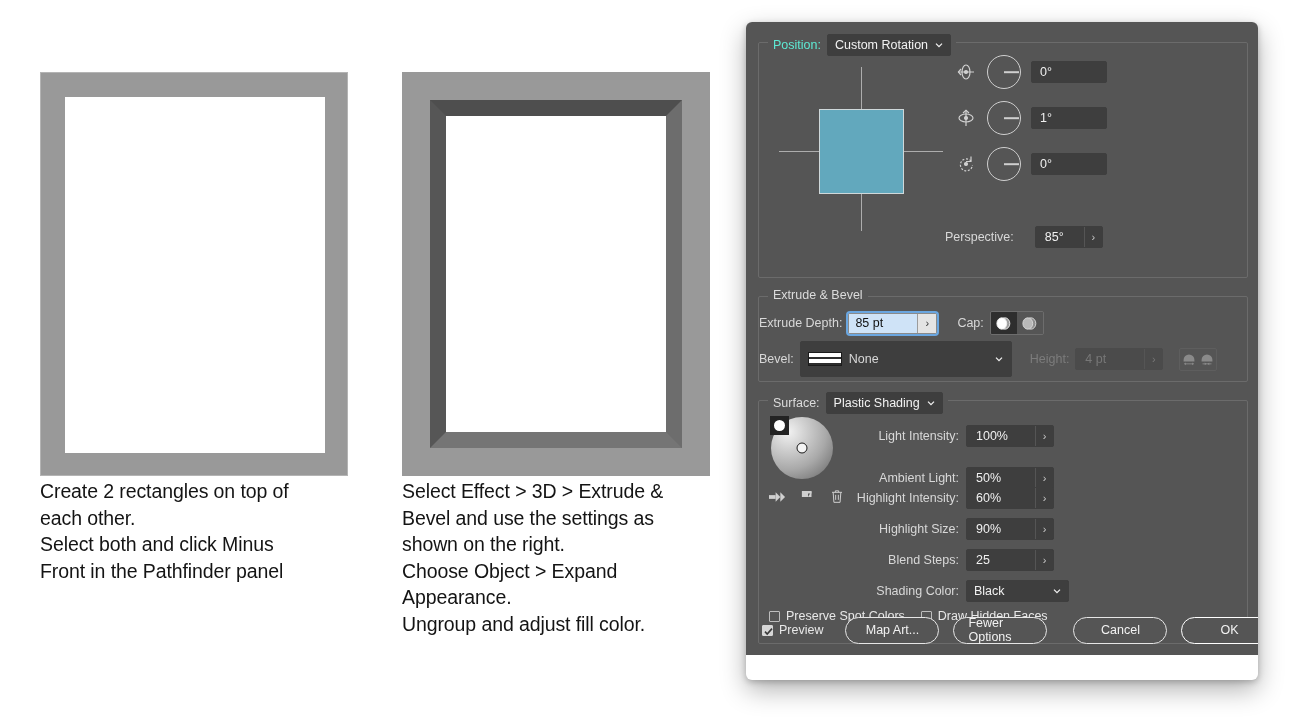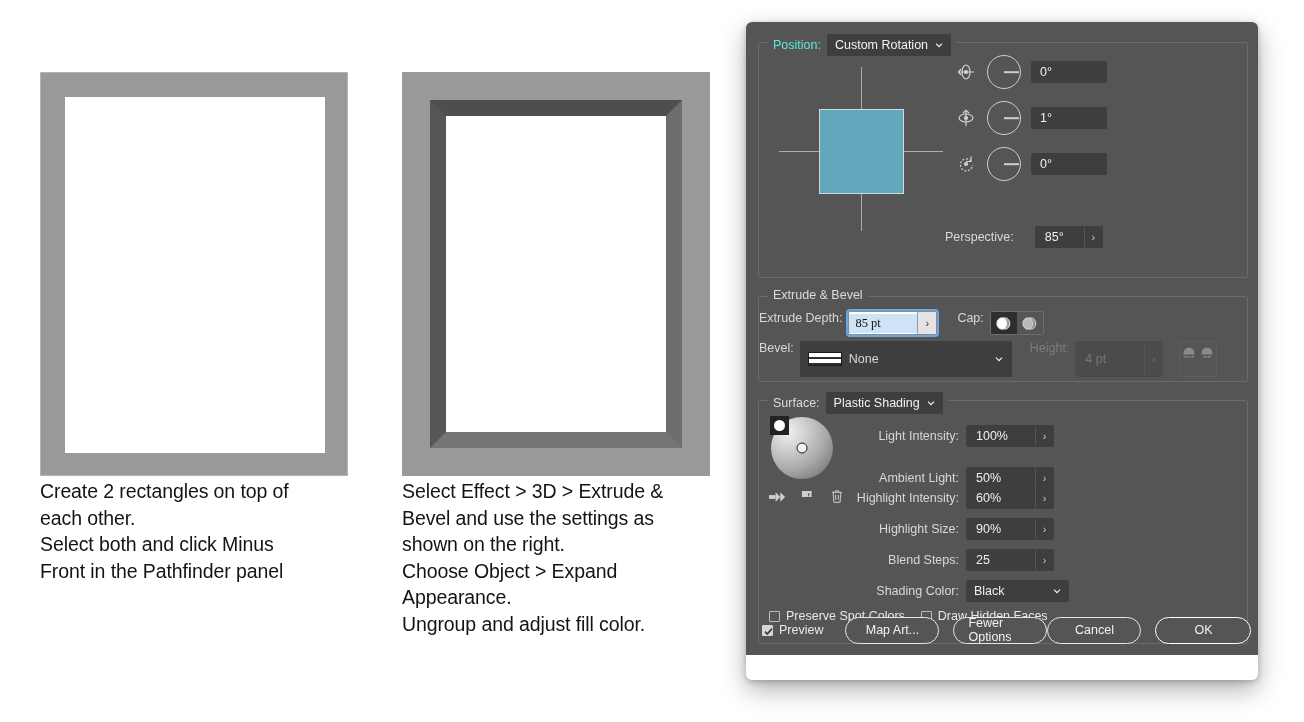--- a/index.html
+++ b/index.html
@@ -163,32 +163,32 @@
   .stepfield .arw{
     width:17px;align-self:stretch;display:flex;align-items:center;justify-content:center;
     border-left:1px solid #555;color:#c9c9c9;font-size:11px;
   }
   .stepfield.disabled .val{color:#777;}
   .stepfield.disabled{background:#4b4b4b;border-color:#4b4b4b;}
   .stepfield.disabled .arw{color:#777;}
 
   
   #sec-extrude{left:12px;top:274px;width:488px;height:84px;}
-  .row{position:absolute;display:flex;}
+  .row{position:absolute;display:flex;align-items:center;}
 
   .focusfield{
     display:flex;align-items:center;
     background:#ffffff;border-radius:2px;
     box-shadow:0 0 0 2px #6aa6e0;
     overflow:hidden;
     border:1px solid #8a8a8a;
   }
   .focusfield .val{
     padding:2px 6px;color:#111;font-size:12.5px;line-height:15px;
-    background:#cfe3f7;min-width:56px;font-family:Liberation Serif, serif;
+    background:#cfe3f7;min-width:56px;
   }
   .focusfield .arw{
     width:18px;align-self:stretch;display:flex;align-items:center;justify-content:center;
     background:#e4e4e4;border-left:1px solid #9b9b9b;color:#333;font-size:11px;
   }
 
   .capbtns{display:flex;border:1px solid #6d6d6d;border-radius:2px;overflow:hidden;}
   .capbtn{
     width:26px;height:22px;display:flex;align-items:center;justify-content:center;
     background:#555;
@@ -523,18 +523,18 @@
       <span class="chkrow" style="margin-left:4px;">
         <span class="chk on">
           <svg viewBox="0 0 11 11" width="11" height="11" style="display:block">
               <path d="M2 5.6 L4.2 8 L9 2.6" stroke="#3a3a3a" stroke-width="1.6" fill="none"></path>
             </svg>
         </span>
         <span>Preview</span>
       </span>
       <span class="btn wide" style="margin-left:22px;">Map Art...</span>
       <span class="btn wide" style="margin-left:14px;">Fewer Options</span>
-      <span class="btn wide" style="">Cancel</span>
+      <span class="btn wide" style="margin-left:26px;">Cancel</span>
       <span class="btn" id="btn-ok" style="margin-left:14px;">OK</span>
     </div>
 
   </div>
 </div>
 
 </body></html>

